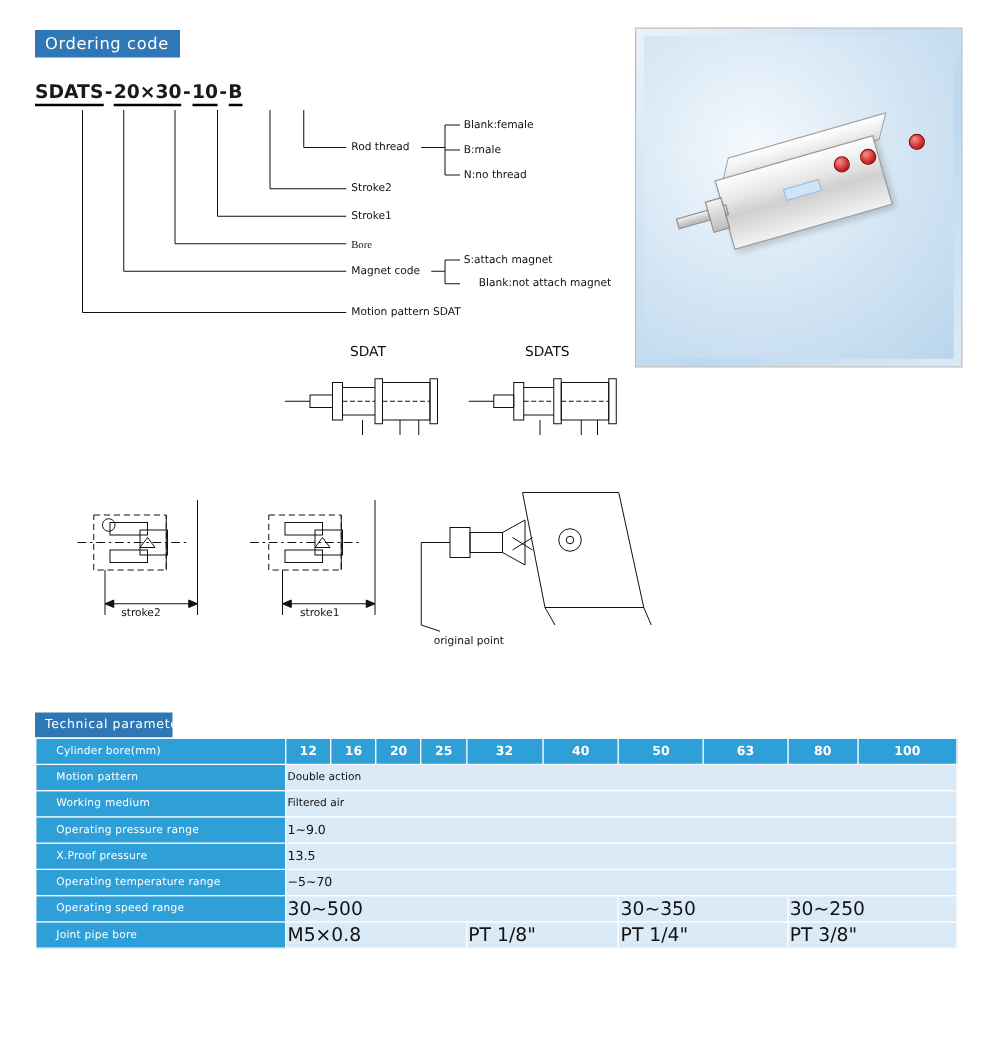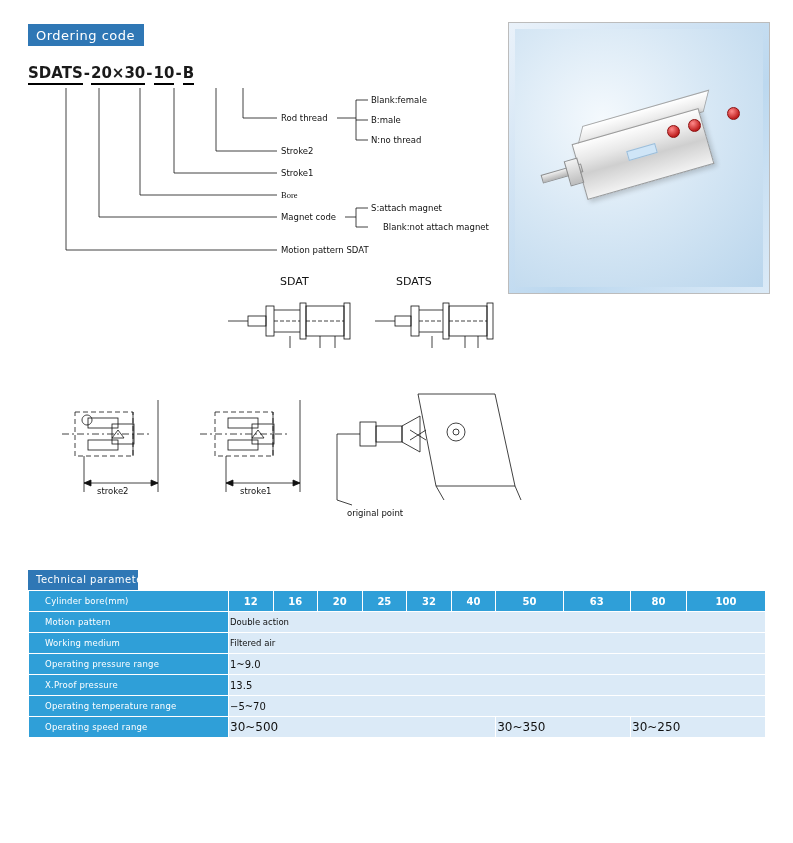--- a/index.html
+++ b/index.html
@@ -153,21 +153,21 @@
     background: #2f9fd8;
     color: #ffffff;
     font-weight: bold;
     font-size: 10px;
   }
   table.tech .cell {
     background: #dbeaf7;
     color: #111;
   }
   table.tech .cell.big { font-size: 10px; }
-  table.tech .cell.mid { font-size: 12px; margin-left: 32px; }
+  table.tech .cell.mid { font-size: 15px; margin-left: 32px; }
 </style>
 </head>
 <body>
 
 <div class="page">
 
   <div class="section-tab" id="ordering-tab">Ordering code</div>
 
   <div class="code-line">
     <span class="u">SDAT</span><span class="u"> S</span><span class="dash">-</span><span class="u">20×30</span><span class="dash">-</span><span class="u">10</span><span class="dash">-</span><span class="u">B</span>
@@ -221,21 +221,21 @@
       <div class="rod"></div>
       <div class="rod-cap"></div>
       <div class="label-sticker" style="left:112px; top:118px;"></div>
       <div class="port" style="left:152px; top:96px;"></div>
       <div class="port" style="left:173px; top:90px;"></div>
       <div class="port" style="left:212px; top:78px;"></div>
     </div>
   </div>
 
   <div class="diag-title" style="left:280px; top:275px;">SDAT</div>
-  <div class="diag-title" style="left:396px; top:275px;">SDATS</div>
+  <div class="diag-title" style="left:420px; top:275px;">SDATS</div>
 
   <svg id="schematics" width="793" height="560">
     <g stroke="#111" stroke-width="0.8" fill="none">
 
       <g>
         <rect x="248" y="316" width="18" height="10"></rect>
         <line x1="228" y1="321" x2="248" y2="321"></line>
         <rect x="266" y="306" width="8" height="30"></rect>
         <line x1="274" y1="310" x2="300" y2="310"></line>
         <line x1="274" y1="332" x2="300" y2="332"></line>
@@ -355,16 +355,23 @@
       <tr>
         <td class="rowhead">Operating temperature range</td>
         <td class="cell big" colspan="10">−5~70</td>
       </tr>
       <tr>
         <td class="rowhead">Operating speed range</td>
         <td class="cell mid" colspan="6">30~500</td>
         <td class="cell mid" colspan="2">30~350</td>
         <td class="cell mid" colspan="2">30~250</td>
       </tr>
+      <tr>
+        <td class="rowhead">Joint pipe bore</td>
+        <td class="cell mid" colspan="4">M5×0.8</td>
+        <td class="cell mid" colspan="2">PT 1/8"</td>
+        <td class="cell mid" colspan="2">PT 1/4"</td>
+        <td class="cell mid" colspan="2">PT 3/8"</td>
+      </tr>
     </tbody>
   </table>
 
 </div>
 
 </body></html>

